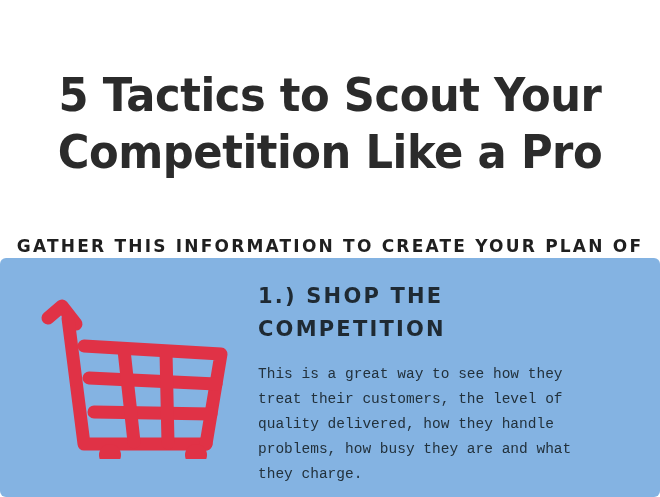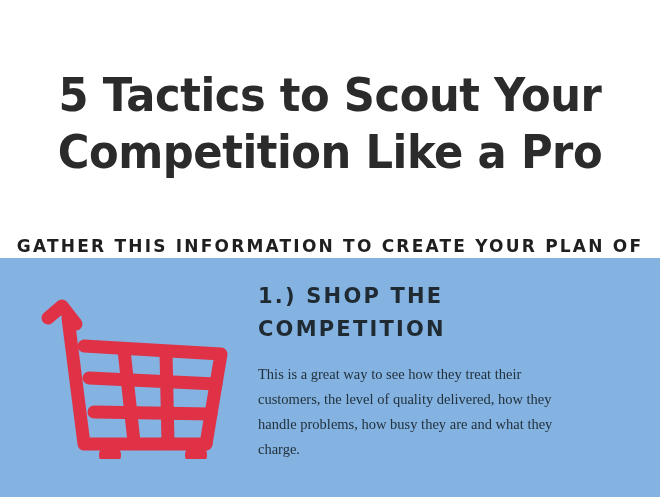--- a/index.html
+++ b/index.html
@@ -60,20 +60,21 @@
   }
 
   
   .panel {
     position: absolute;
     left: 0;
     top: 258px;
     width: 660px;
     height: 239px;
     background: #84b3e2;
+    border-radius: 6px;
   }
 
   
   .icon-wrap {
     position: absolute;
     left: 38px;
     top: 36px;
     width: 190px;
     height: 165px;
   }
@@ -89,21 +90,21 @@
     font-family: "DejaVu Sans", sans-serif;
     font-weight: bold;
     font-size: 21px;
     line-height: 33px;
     letter-spacing: 2.2px;
     color: #1f2a33;
     margin: 0 0 16px 0;
     text-transform: uppercase;
   }
   .step-body {
-    font-family: Liberation Serif, serif;
+    font-family: Liberation Mono, monospace;
     font-size: 14.5px;
     line-height: 25px;
     color: #22313c;
     margin: 0;
     max-width: 318px;
   }
 </style>
 </head>
 <body>
 

